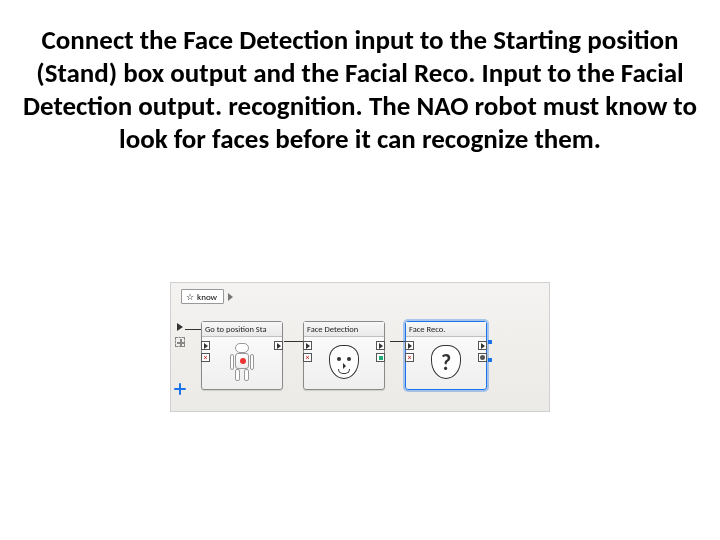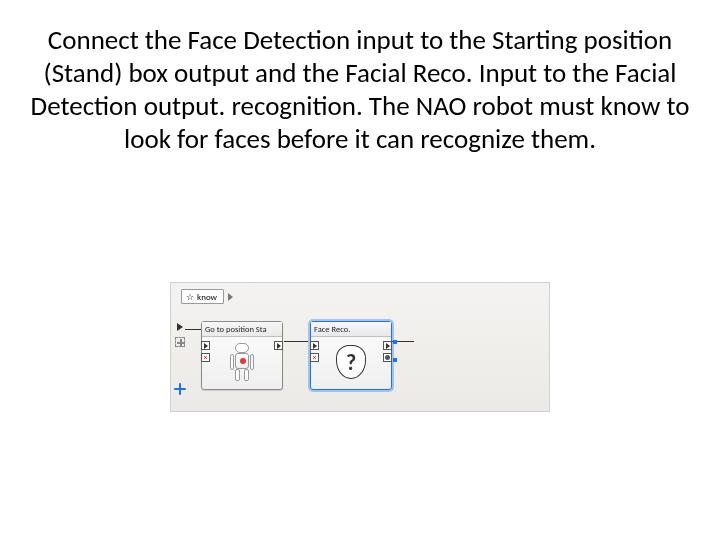--- a/index.html
+++ b/index.html
@@ -7,21 +7,21 @@
   .slide { width: 720px; height: 540px; position: relative; }
   .paragraph {
     position: absolute;
     top: 24px;
     left: 20px;
     width: 680px;
     text-align: center;
     font-size: 27px;
     line-height: 1.22;
     color: #000;
-    font-weight: 400;
+    font-weight: 700;
   }
   
   .shot {
     position: absolute;
     left: 170px;
     top: 282px;
     width: 380px;
     height: 130px;
     background: #fff;
     border: 1px solid #d0d0d0;
@@ -81,34 +81,33 @@
   .gutter .plus-blue::before, .gutter .plus-blue::after {
     content: ""; position: absolute; background: #1a73e8; border-radius: 1px;
   }
   .gutter .plus-blue::before { left: 5px; top: 0; width: 2px; height: 12px; }
   .gutter .plus-blue::after  { top: 5px; left: 0; height: 2px; width: 12px; }
 
   
   .flow {
     position: absolute;
     left: 30px; top: 38px;
-    display: flex; align-items: flex-start; gap: 8px;
+    display: flex; align-items: flex-start; gap: 20px;
   }
   .node {
     width: 82px;
     border: 1px solid #8a8a8a;
     background: linear-gradient(#fdfdfd,#efefef);
     border-radius: 3px;
     position: relative;
     box-shadow: 0 1px 1px rgba(0,0,0,.12);
   }
   .node.selected {
     border-color: #1a73e8;
     box-shadow: 0 0 0 2px rgba(26,115,232,.35);
-    margin-left: 19px;
   }
   .node .titlebar {
     font-size: 8.5px;
     padding: 2px 3px;
     white-space: nowrap; overflow: hidden; text-overflow: ellipsis;
     border-bottom: 1px solid #c0c0c0;
     background: linear-gradient(#f7f7f7,#e9e9e9);
     color: #222;
   }
   .node .body {
@@ -267,20 +266,40 @@
                 <div class="arm-r"></div>
               <div class="leg-l"></div>
                 <div class="leg-r"></div>
             </div>
             <div class="ports-right">
               <span class="port play"></span>
             </div>
           </div>
         </div>
 
+        <div class="node">
+          <div class="titlebar">Face Detection</div>
+          <div class="body">
+            <div class="ports-left">
+              <span class="port play"></span>
+              <span class="port x"></span>
+            </div>
+            <div class="icon-facehead">
+              <div class="outline"></div>
+              <div class="eye l"></div>
+                <div class="eye r"></div>
+              <div class="nose"></div>
+                <div class="mouth"></div>
+            </div>
+            <div class="ports-right">
+              <span class="port play"></span>
+              <span class="port sq"></span>
+            </div>
+          </div>
+        </div>
 
         <div class="node selected">
           <div class="titlebar">Face Reco.</div>
           <div class="body">
             <div class="ports-left">
               <span class="port play"></span>
               <span class="port x"></span>
             </div>
             <div class="icon-facehead">
               <div class="outline"></div>

